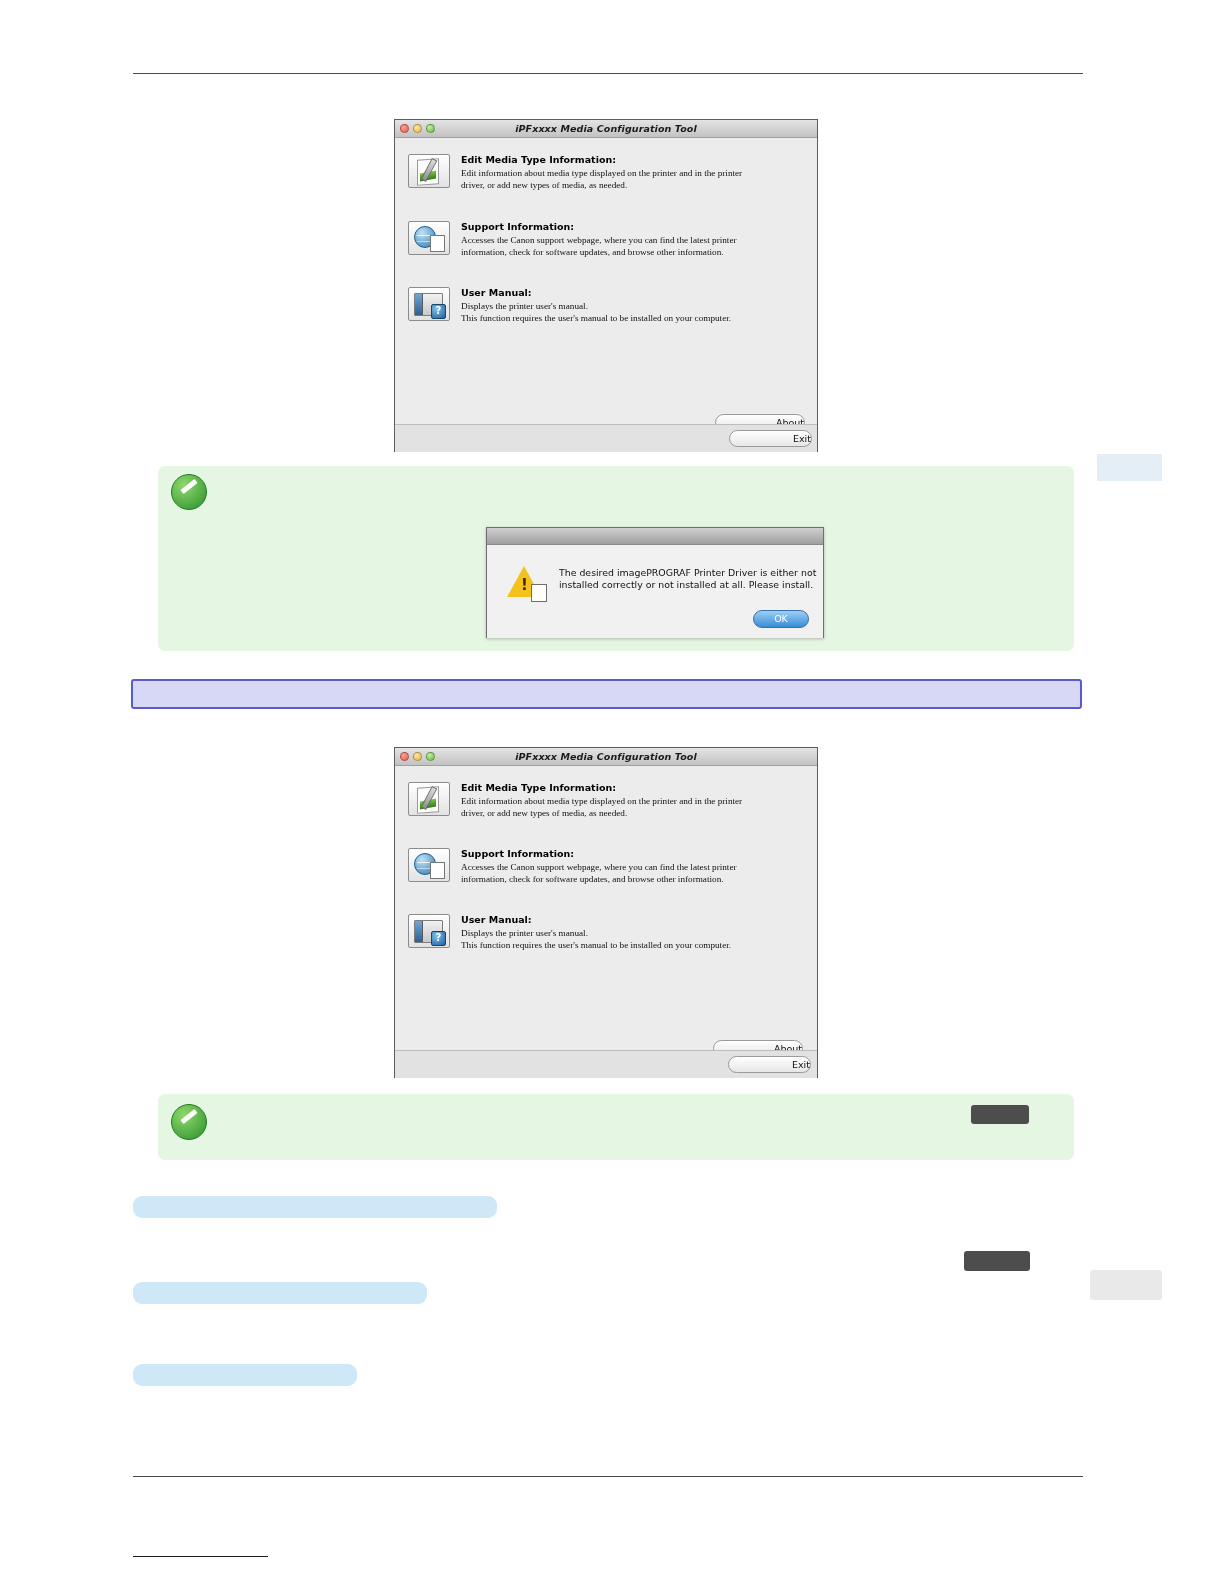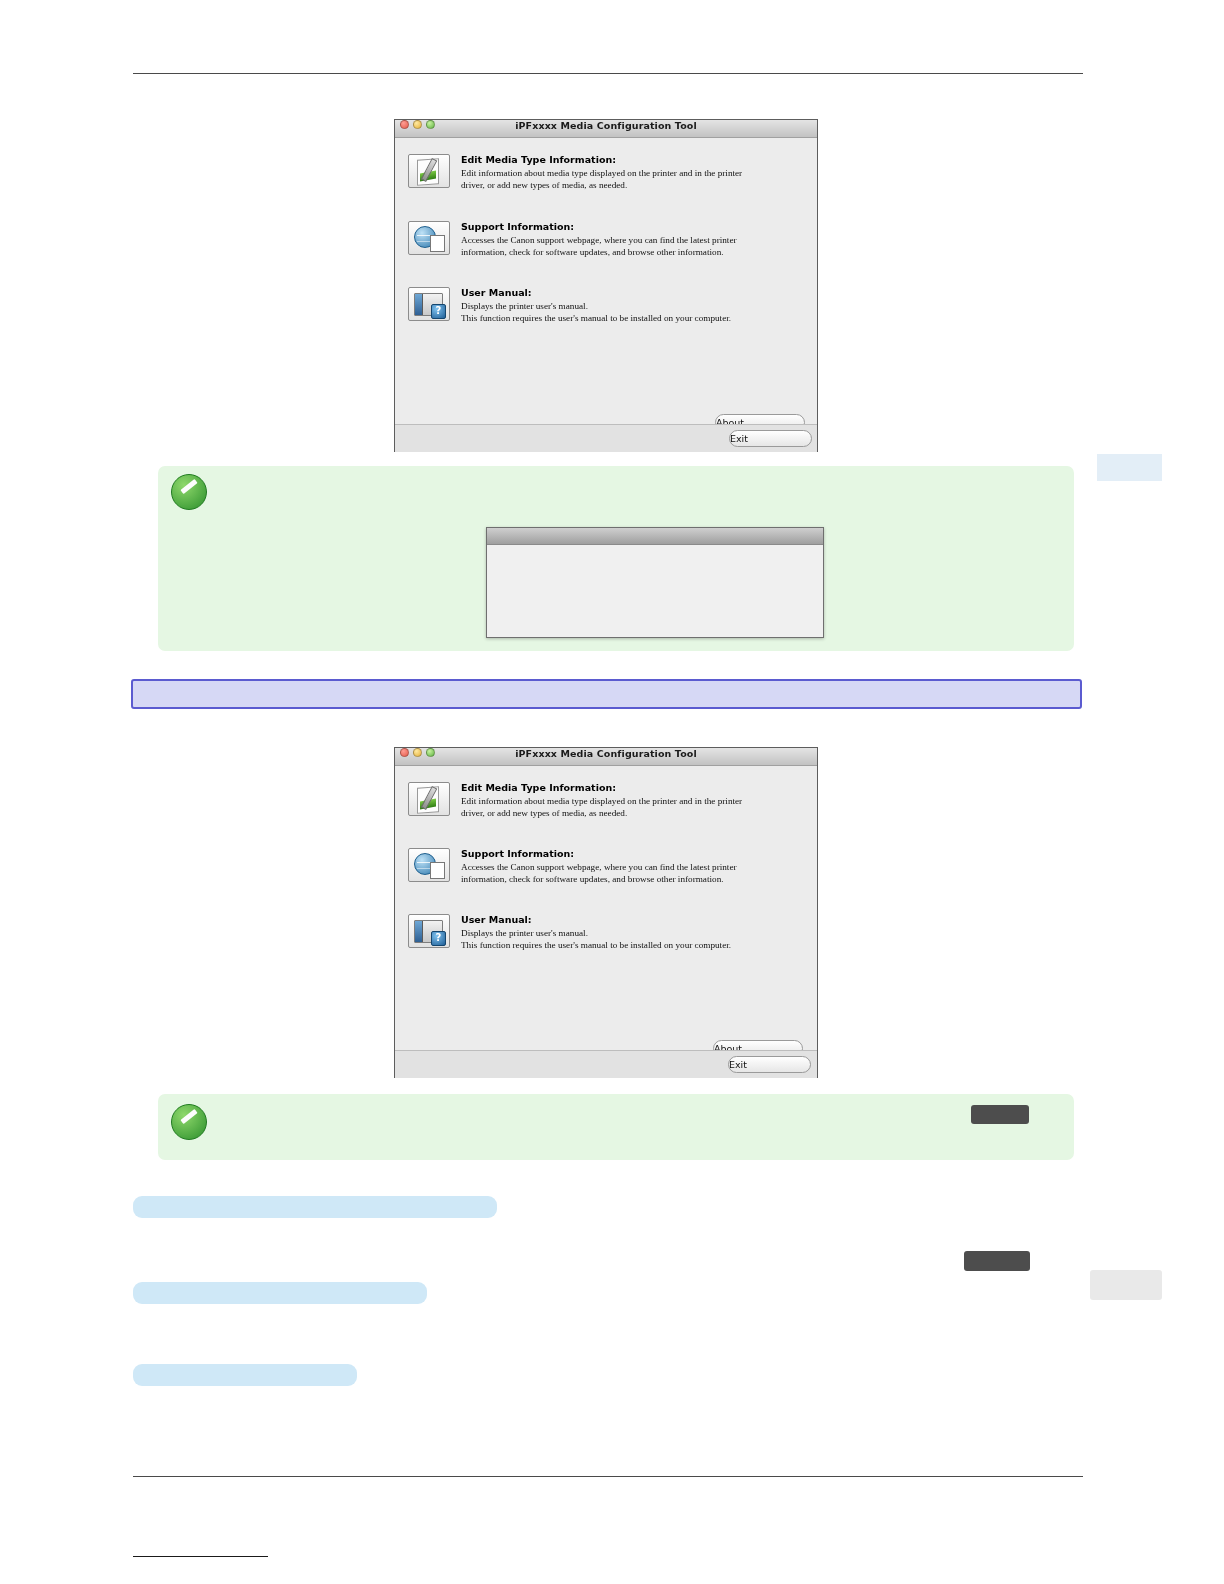--- a/index.html
+++ b/index.html
@@ -30,21 +30,23 @@
     position: absolute;
     border: 1px solid #5d5d5d;
     background: #ececec;
     box-sizing: border-box;
   }
   .titlebar {
     height: 17px;
     background: linear-gradient(#e4e4e4, #c2c2c2);
     border-bottom: 1px solid #a0a0a0;
     display: flex;
+    align-items: center;
     position: relative;
+    font-style: italic;
   }
   .traffic {
     display: flex;
     gap: 4px;
     margin-left: 5px;
   }
   .dot {
     width: 9px;
     height: 9px;
     border-radius: 50%;
@@ -107,21 +109,21 @@
     left: 0; right: 0; bottom: 0;
     background: #e2e2e2;
     border-top: 1px solid #bdbdbd;
   }
   .btn {
     border: 1px solid #9a9a9a;
     border-radius: 9px;
     background: linear-gradient(#ffffff, #e6e6e6);
     font-size: 9.5px;
     color: #111;
-    text-align: left;
+    text-align: right;
     box-sizing: border-box;
     line-height: 15px;
     height: 17px;
     position: absolute;
   }
 
   
   .ico-edit .paper {
     position: absolute;
     left: 8px; top: 4px;
@@ -387,20 +389,28 @@
     </div>
   </div>
 </div>
 
 <div class="note-box" style="left:158px;top:466px;width:916px;height:185px;">
   <div class="note-icon" style="left:13px;top:8px;"></div>
 </div>
 
 <div class="alert-window" style="left:486px;top:527px;width:338px;height:111px;">
   <div class="alert-title"></div>
+  <div class="alert-body">
+    <div class="warn-icon">
+      <span class="warn-tri"></span>
+      <span class="warn-doc"></span>
+    </div>
+    <div class="alert-text">The desired imagePROGRAF Printer Driver is either not installed correctly or not installed at all. Please install.</div>
+    <div class="btn-ok">OK</div>
+  </div>
 </div>
 
 <div class="violet-bar" style="left:131px;top:679px;width:951px;height:30px;"></div>
 
 <div class="mac-window" style="left:394px;top:747px;width:424px;height:331px;">
   <div class="titlebar">
     <div class="traffic">
       <span class="dot red"></span>
       <span class="dot yellow"></span>
       <span class="dot green"></span>

